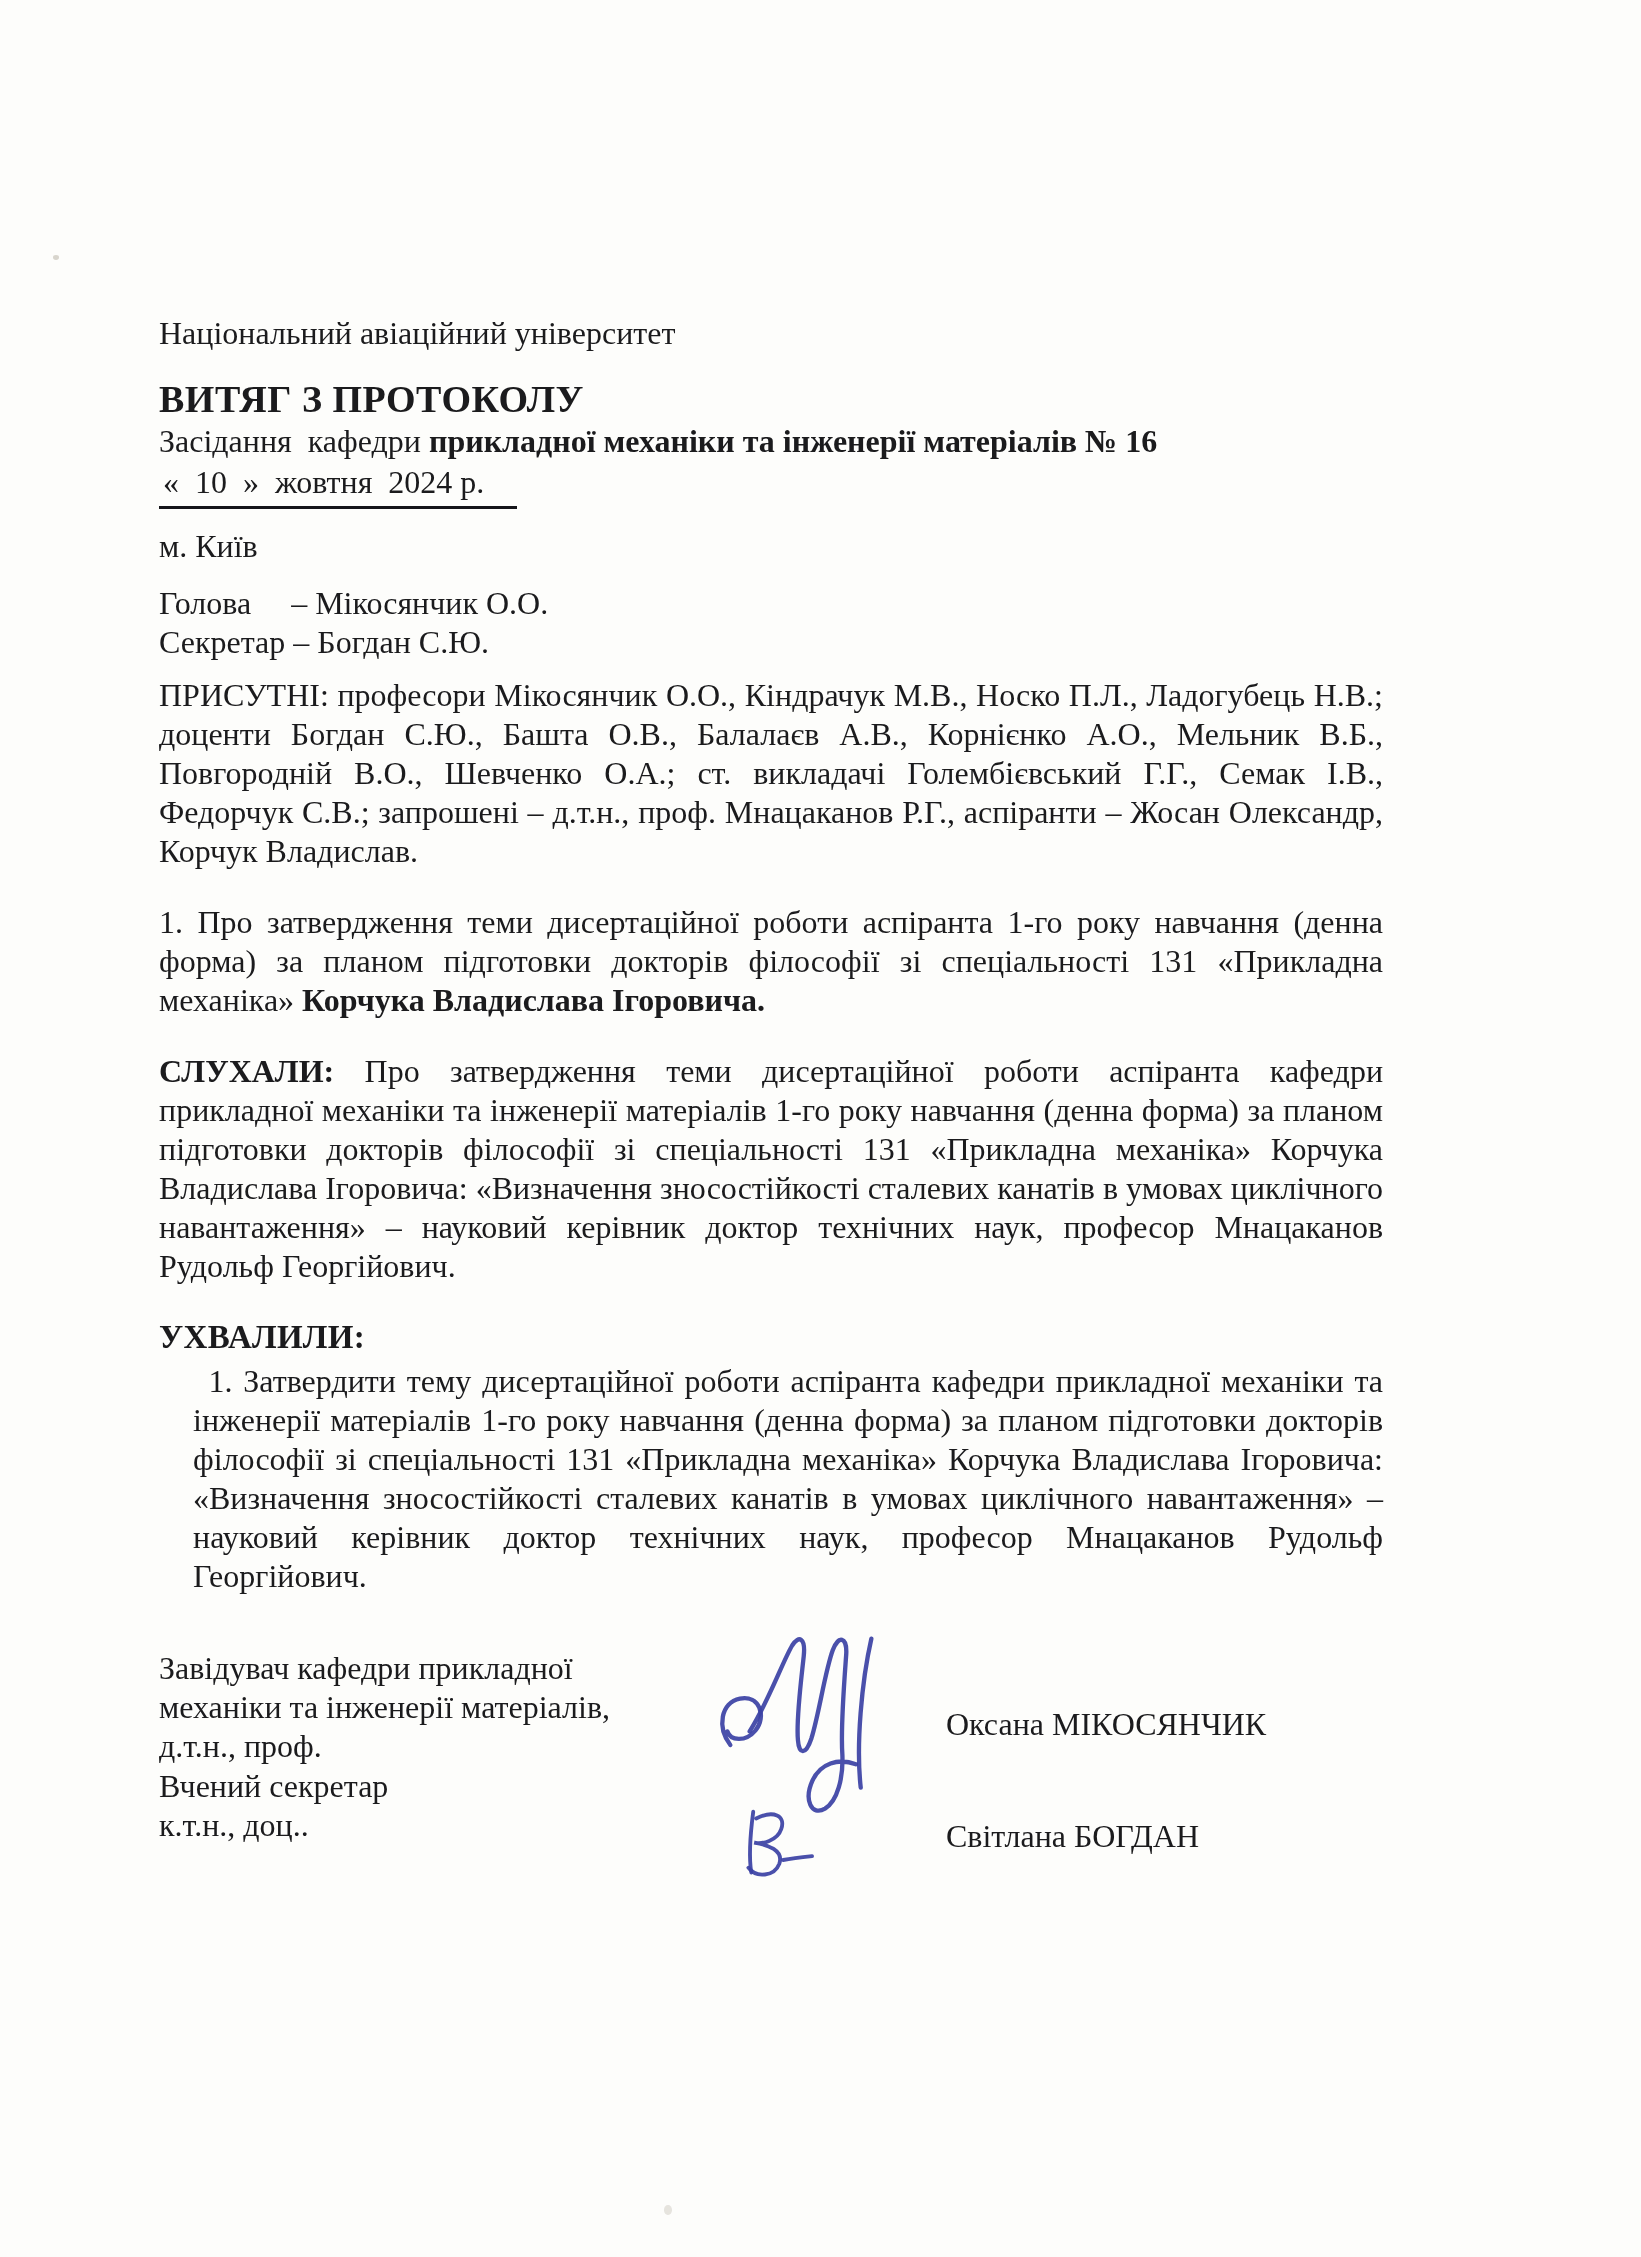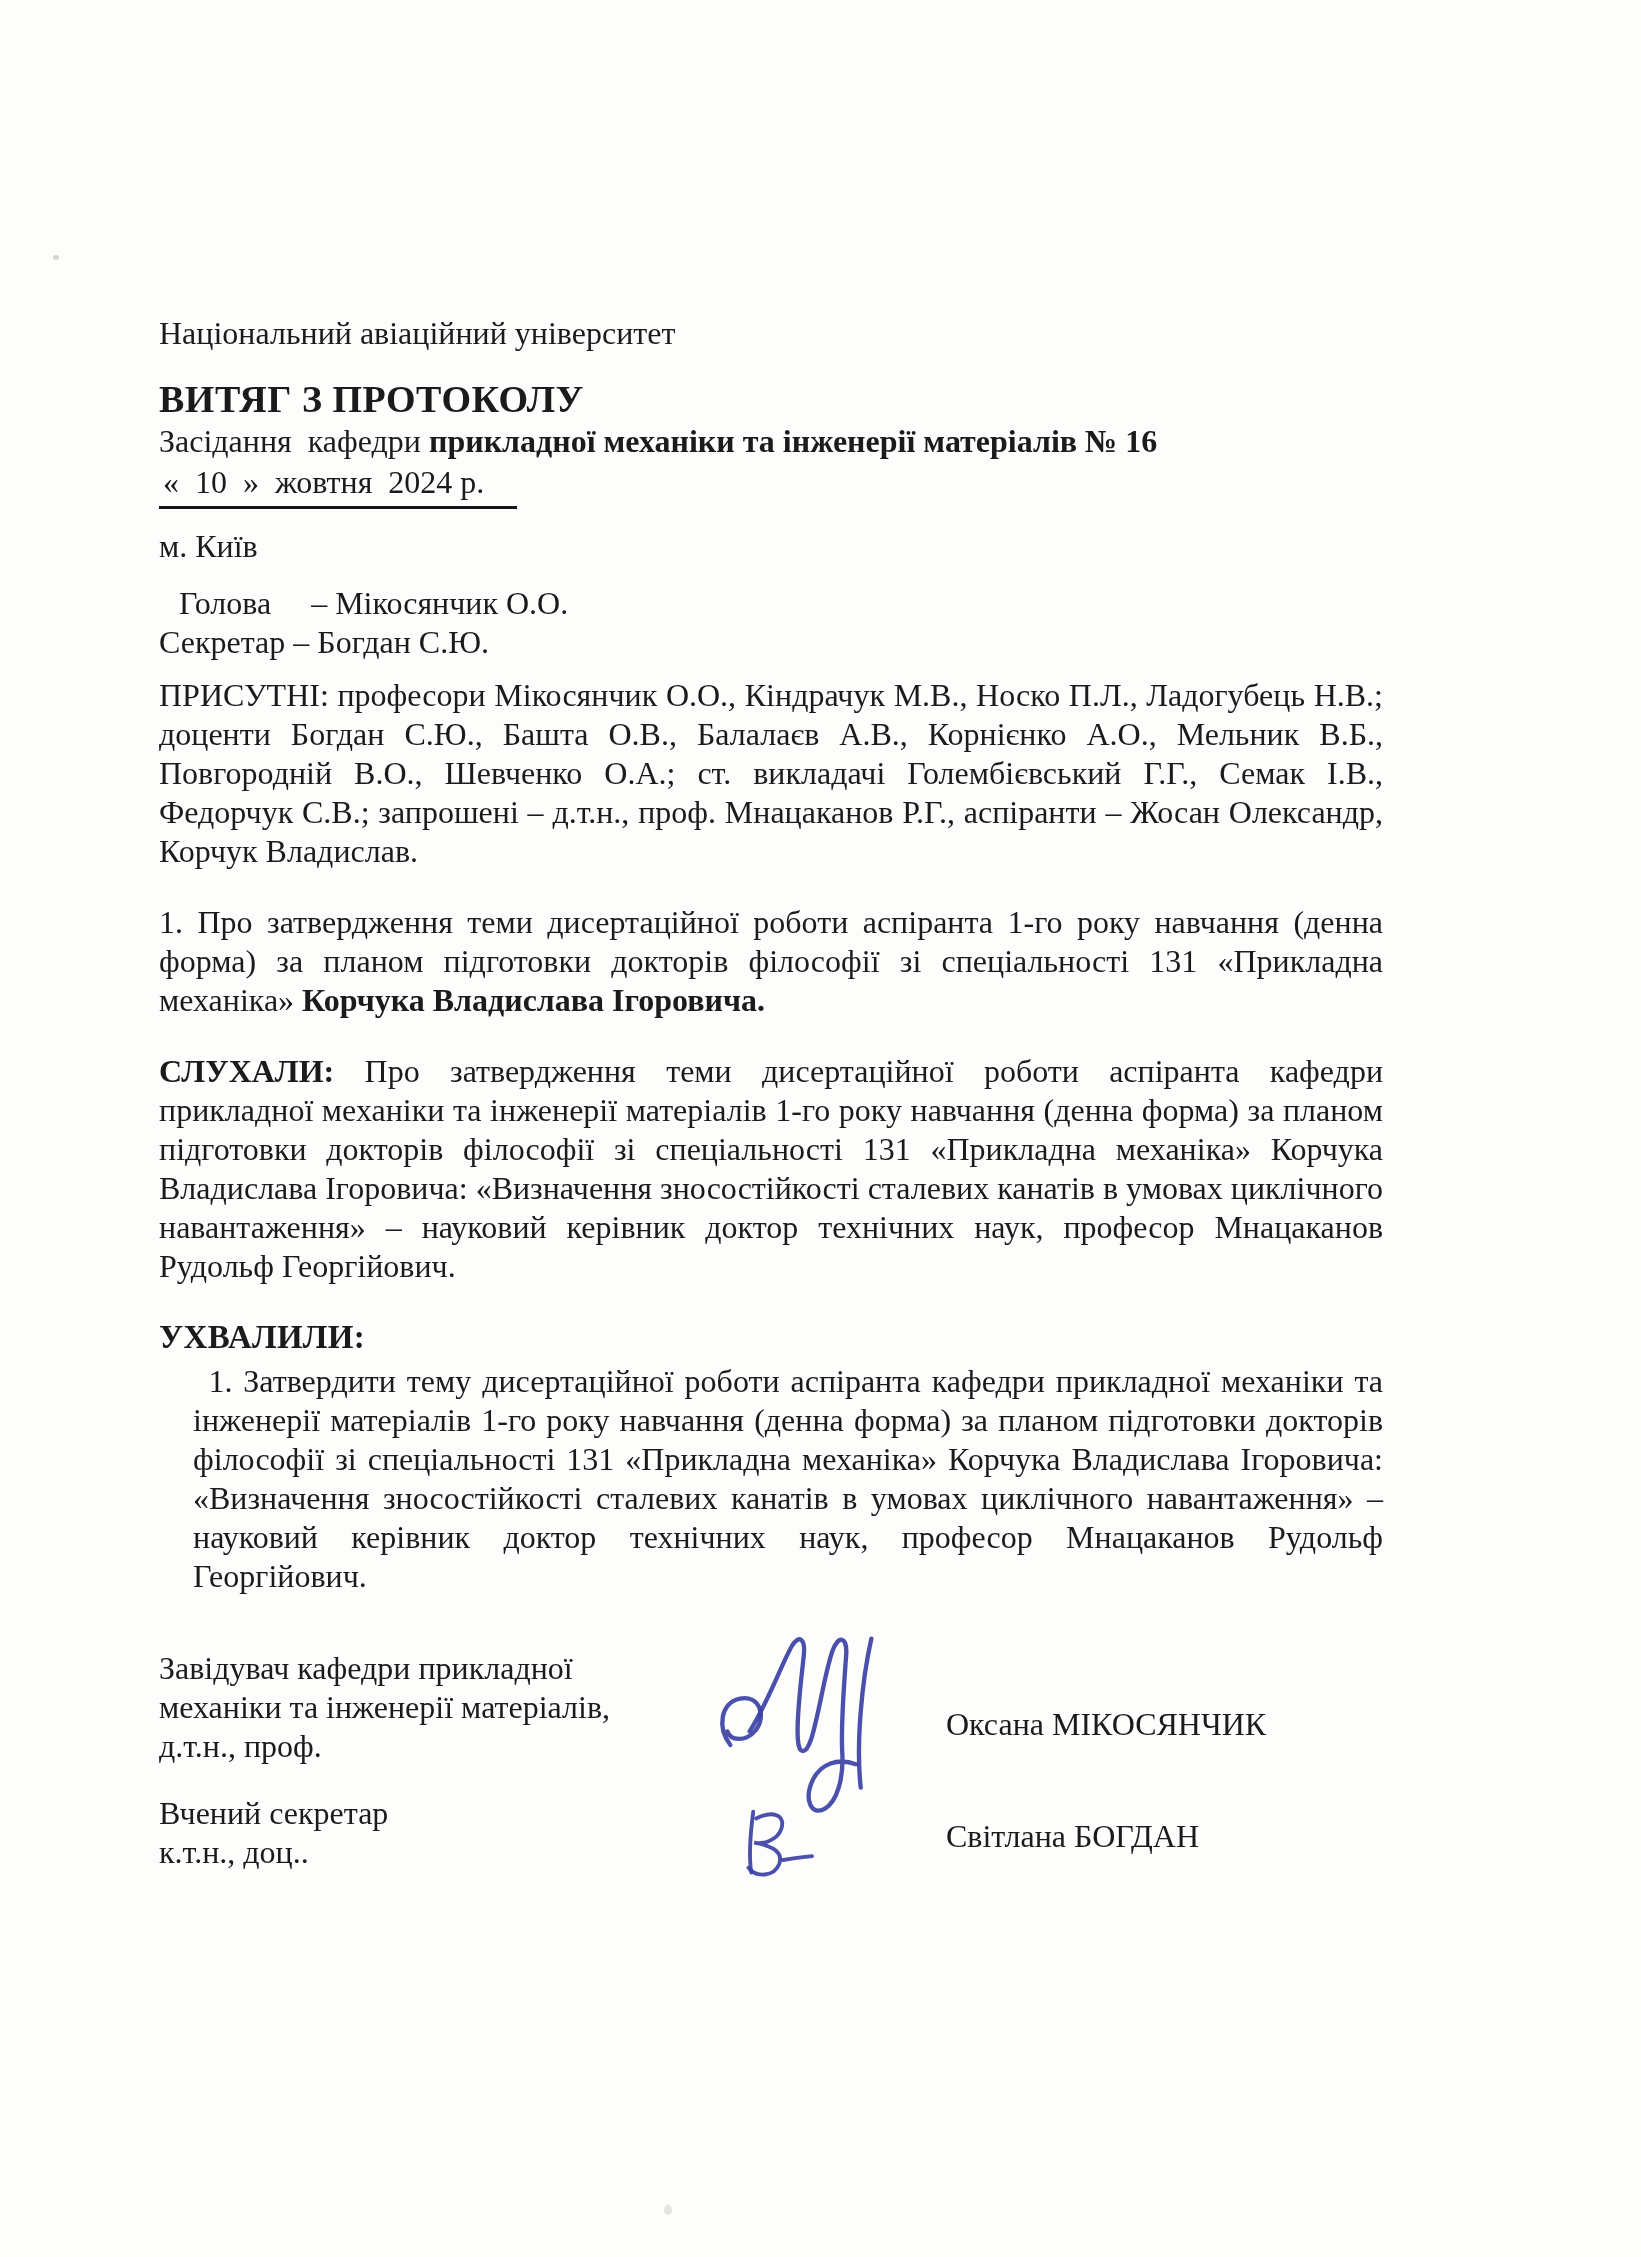--- a/index.html
+++ b/index.html
@@ -23,39 +23,39 @@
   .title{font-weight:bold;font-size:38px;margin-top:27px;letter-spacing:0.5px;}
   .subtitle{margin-top:2.9px;white-space:pre-wrap;}
   .dateline{margin-top:1.9px;}
   .dateline .u{
     display:inline-block;
     border-bottom:3.9px solid #15151a;
     padding:0 33px 3.9px 3.9px;
     white-space:pre-wrap;
   }
   .city{margin-top:18.3px;}
-  .chair{margin-top:18.3px;margin-left:20px;}
+  .chair{margin-top:18.3px;}
   .para{margin-top:5px;text-align:justify;}
   .present{margin-top:13.5px;}
   .heading{font-weight:bold;font-size:33px;letter-spacing:0.3px;}
   .agenda-heading{margin-top:43px;}
   .heard{margin-top:17.4px;}
   .resolved-heading{margin-top:11.6px;}
   .resolved-item{
     margin-left:34px;
     text-indent:15.4px;
     text-align:justify;
   }
   .sig-block{
     position:relative;
     margin-top:53px;
     height:270px;
   }
   .sig-roles{width:483px;}
-  .sig-role2{margin-top:28px;}
+  .sig-role2{margin-top:1px;}
   .sig-name{position:absolute;white-space:nowrap;}
   .sig-name1{left:787px;top:56px;}
   .sig-name2{left:787px;top:168px;}
   .sig-svg{position:absolute;}
   .sig-svg-1{left:550px;top:-17.4px;}
   .sig-svg-2{left:568px;top:156px;}
   .speck{position:absolute;border-radius:50%;background:#b9b4a8;opacity:.55;}
   .speck1{left:53px;top:255px;width:5.8px;height:4.8px;}
   .speck2{left:664px;top:2205px;width:7.7px;height:9.7px;opacity:.35;}
 </style>

